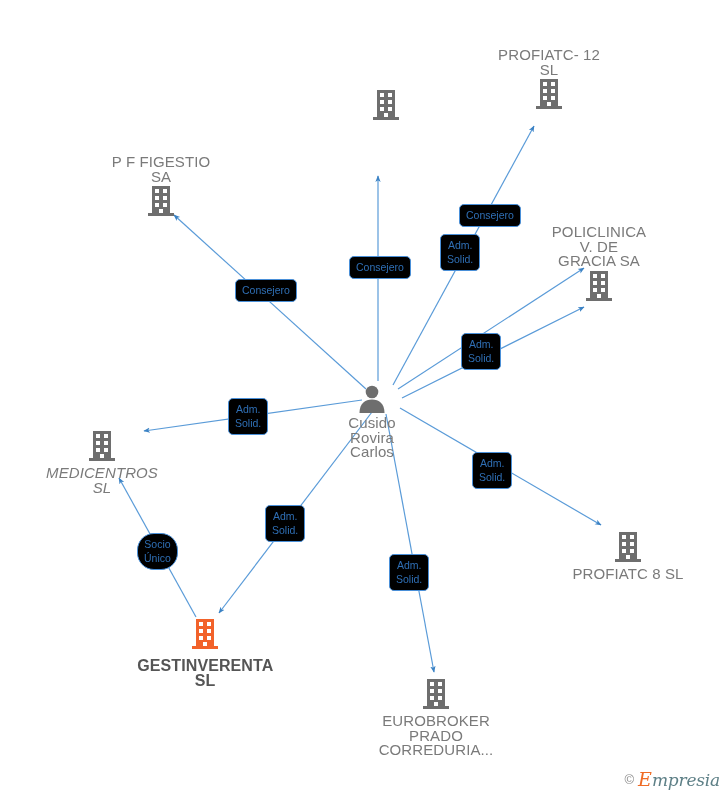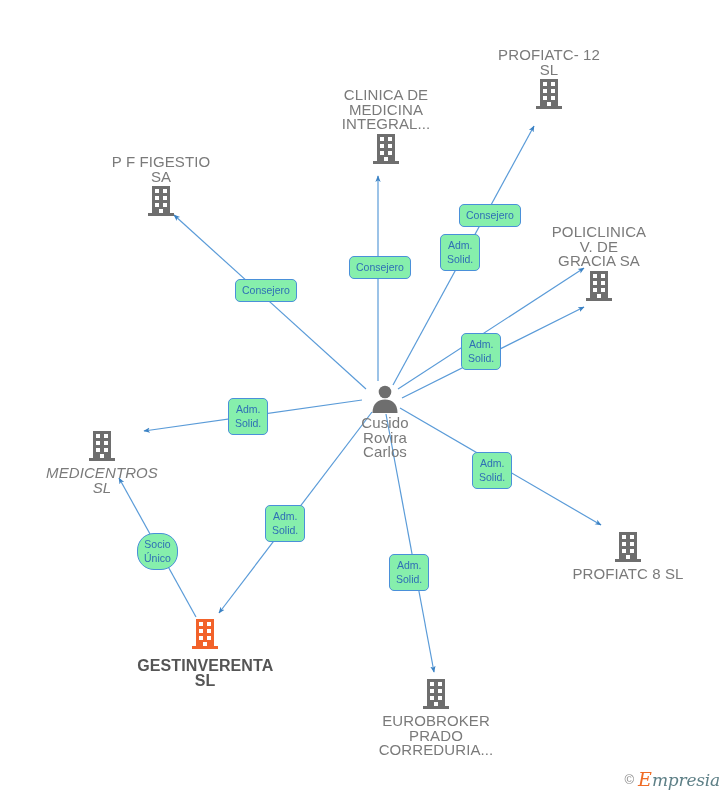--- a/index.html
+++ b/index.html
@@ -17,21 +17,21 @@
     white-space:pre-line;letter-spacing:0.1px;
   }
   .node-label.highlight{color:#555555;font-weight:bold;font-size:16px;}
   .bldg{width:30px;height:34px;display:block;}
   .person{width:30px;height:28px;display:block;}
   .edge-label{
     position:absolute;
     box-sizing:border-box;
     border:1px solid #4a90d9;
     border-radius:5px;
-    background:#86efac;
+    background:#000000;
     color:#2f6fb5;
     font-size:10.5px;
     line-height:14px;
     text-align:center;
     padding:3px 6px 4px 6px;
     white-space:pre-line;
     z-index:5;
   }
   #watermark{
     position:absolute;right:8px;bottom:6px;
@@ -105,23 +105,20 @@
       <rect x="9" y="12" width="4" height="4"></rect>
         <rect x="17" y="12" width="4" height="4"></rect>
       <rect x="9" y="19" width="4" height="4"></rect>
         <rect x="17" y="19" width="4" height="4"></rect>
       <rect x="13" y="25" width="4" height="4"></rect>
     </g>
   </svg>
 </div>
 
 <div class="node" style="left:326px;top:88px;width:120px;">
-  <div class="node-label">CLINICA DE
-MEDICINA
-INTEGRAL...</div>
   <svg class="bldg" viewBox="0 0 30 34">
     <rect x="6" y="2" width="18" height="27" fill="#6e6e6e"></rect>
     <rect x="2" y="29" width="26" height="3" fill="#6e6e6e"></rect>
     <g fill="#ffffff">
       <rect x="9" y="5" width="4" height="4"></rect>
         <rect x="17" y="5" width="4" height="4"></rect>
       <rect x="9" y="12" width="4" height="4"></rect>
         <rect x="17" y="12" width="4" height="4"></rect>
       <rect x="9" y="19" width="4" height="4"></rect>
         <rect x="17" y="19" width="4" height="4"></rect>
@@ -229,21 +226,21 @@
       <rect x="9" y="19" width="4" height="4"></rect>
         <rect x="17" y="19" width="4" height="4"></rect>
       <rect x="13" y="25" width="4" height="4"></rect>
     </g>
   </svg>
   <div class="node-label" style="margin-top:3px;">EUROBROKER
 PRADO
 CORREDURIA...</div>
 </div>
 
-<div class="node" style="left:325px;top:385px;width:120px;z-index:4;">
+<div class="node" style="left:312px;top:385px;width:120px;z-index:4;">
   <svg class="person" viewBox="0 0 30 28">
     <circle cx="15" cy="7" r="6.3" fill="#6e6e6e"></circle>
     <path d="M2.5 28 C2.5 18.6 8 14.6 15 14.6 C22 14.6 27.5 18.6 27.5 28 Z" fill="#6e6e6e"></path>
   </svg>
   <div class="node-label" style="margin-top:3px;">Cusido
 Rovira
 Carlos</div>
 </div>
 
 <div id="watermark">

